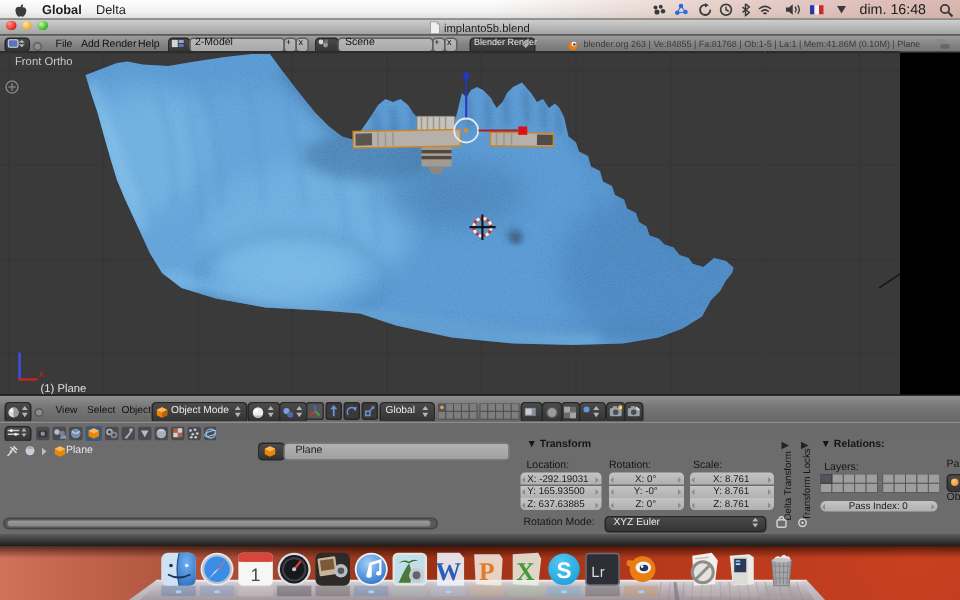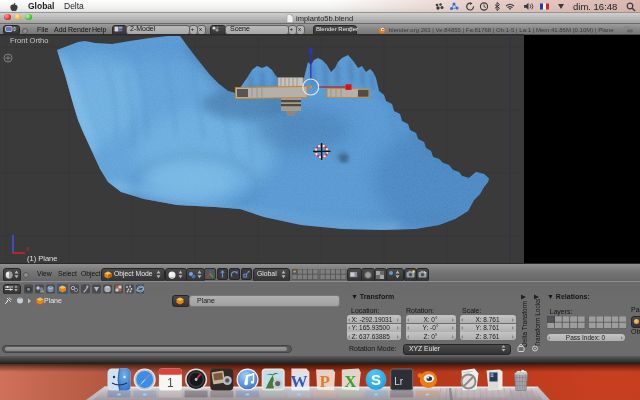--- a/index.html
+++ b/index.html
@@ -18,21 +18,21 @@
     background:linear-gradient(#cfcfcf,#a2a2a2);border-bottom:1px solid #6a6a6a;}
   .tl{position:absolute;top:13.5px;width:6.5px;height:6.5px;border-radius:50%;}
   
   #iheader{left:0;top:24px;width:640px;height:10px;
     background:linear-gradient(#9c9c9c,#828282 60%,#787878);border-bottom:1px solid #4c4c4c;}
   .htxt{position:absolute;font-size:8px;color:#111;}
   .wtxt{position:absolute;font-size:7px;color:#e8e8e8;}
   .dkbtn{position:absolute;background:linear-gradient(#4a4a4a,#333);border:1px solid #262626;border-radius:3px;}
   .ltfield{position:absolute;background:linear-gradient(#bababa,#a8a8a8);border:1px solid #5e5e5e;border-radius:3px;}
   
-  #viewport{left:0;top:34px;width:524px;height:229px;background:#3a3a3a;overflow:hidden;}
+  #viewport{left:0;top:34px;width:600px;height:229px;background:#3a3a3a;overflow:hidden;}
   
   #vheader{left:0;top:263px;width:640px;height:18px;
     background:linear-gradient(#909090,#787878 40%,#666666);
     border-top:1px solid #2b2b2b;box-sizing:border-box;}
   
   #pheader{left:0;top:281px;width:640px;height:13px;background:#6b6b6b;
     border-top:1px solid #8e8e8e;box-sizing:border-box;}
   
   #pcontent{left:0;top:294px;width:640px;height:62px;background:#6c6c6c;}
   .ptxt{position:absolute;font-size:7px;color:#151515;}

